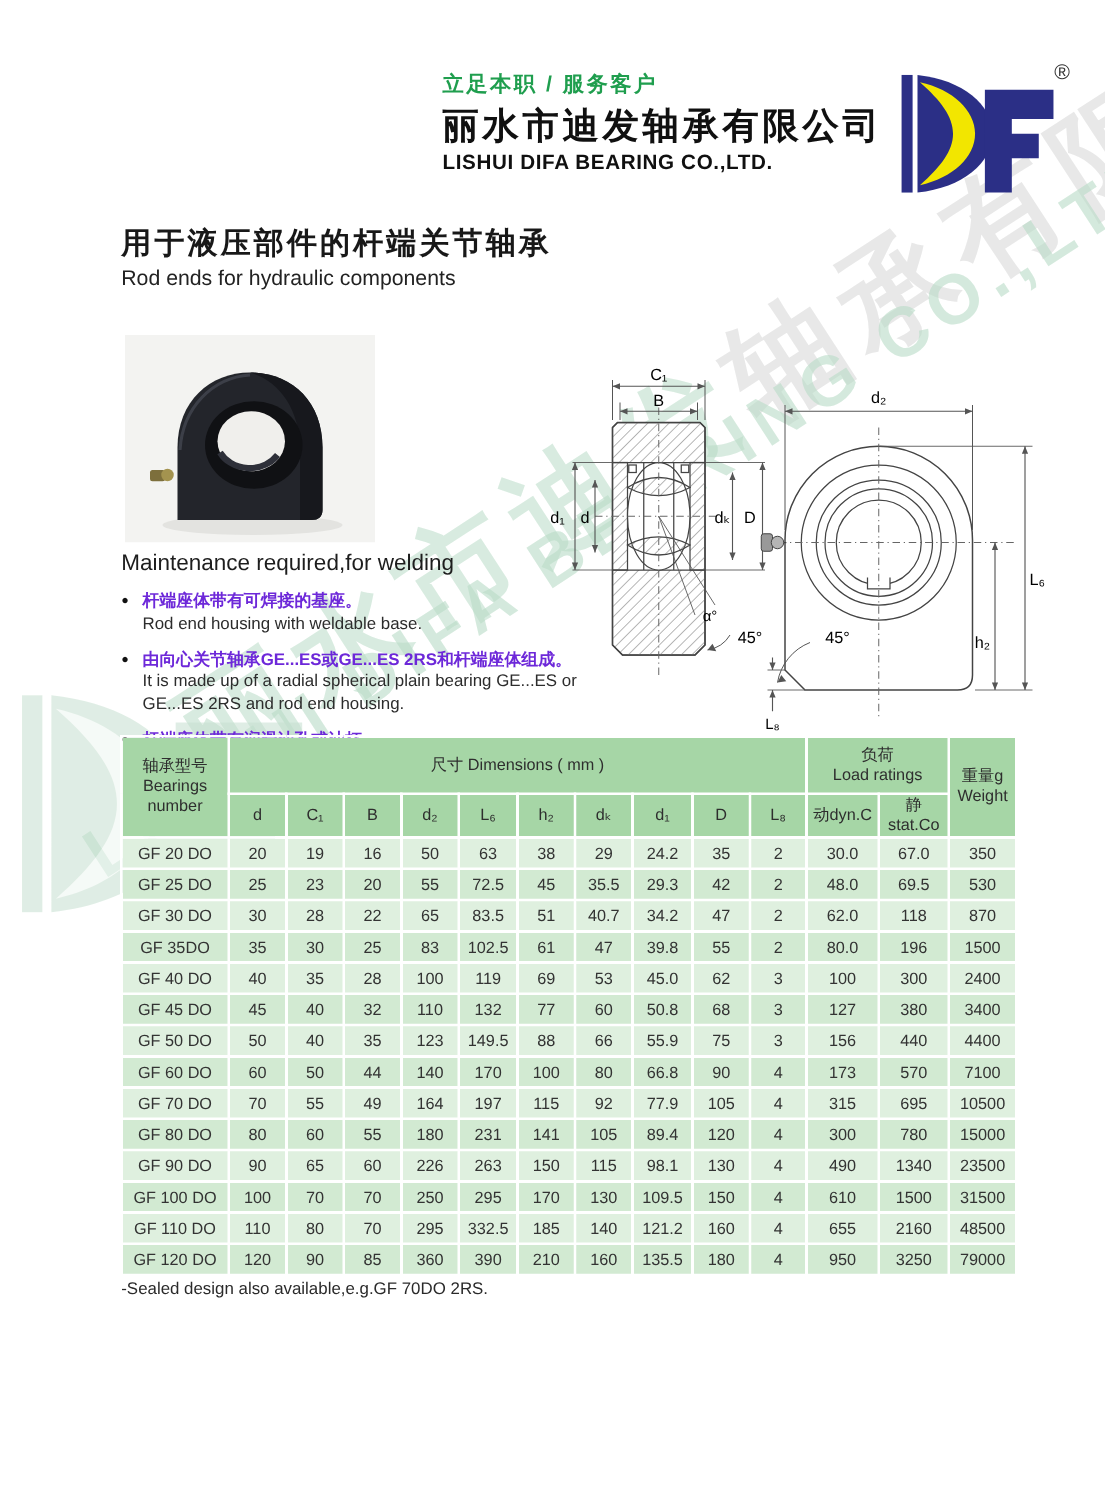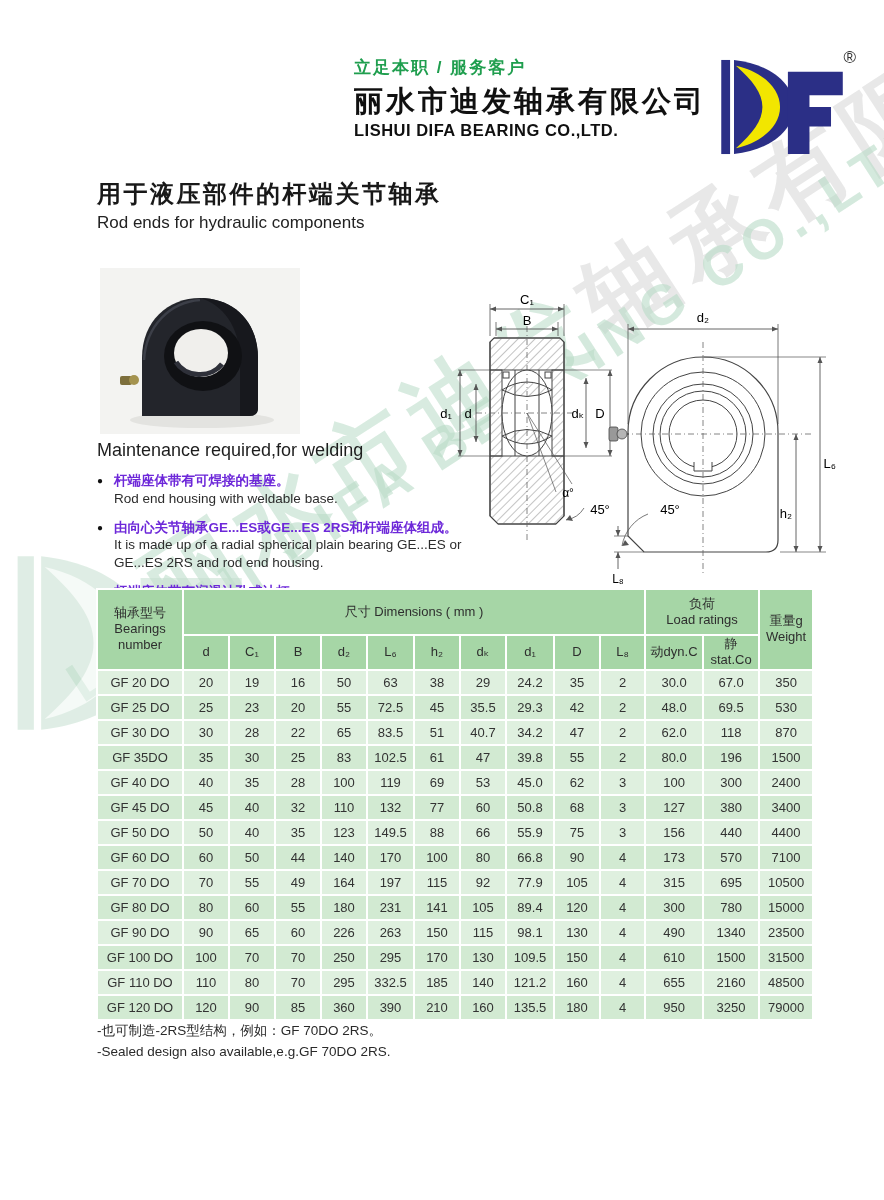--- a/index.html
+++ b/index.html
@@ -495,17 +495,16 @@
           <td>180</td>
           <td>4</td>
           <td>950</td>
           <td>3250</td>
           <td>79000</td>
         </tr>
       </tbody>
   </table>
 
   <div class="notes">
-    <div>-也可制造-2RS型结构，例如：GF 70DO 2RS。</div>
     <div>-Sealed design also available,e.g.GF 70DO 2RS.</div>
   </div>
 
 </div>
 
 </body></html>

